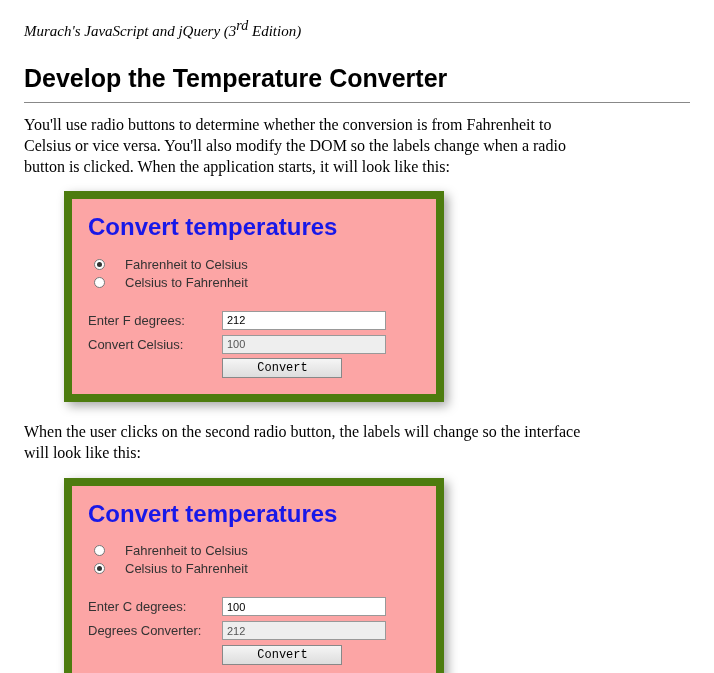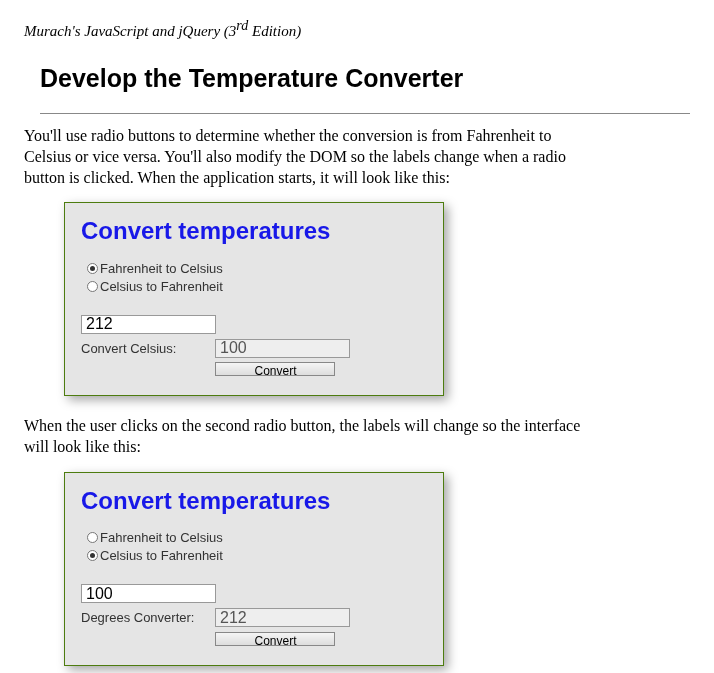--- a/index.html
+++ b/index.html
@@ -17,34 +17,34 @@
       font-size: 15px;
       margin-bottom: 24px;
     }
     .book-title sup {
       font-size: 14px;
     }
     h1 {
       font-family: Arial, Helvetica, sans-serif;
       font-weight: bold;
       font-size: 25px;
-      margin: 0 0 2px 16px;
-      padding-bottom: 20px;
+      margin: 0 0 2px 0;
+      padding-bottom: 9px;
       border-bottom: 1px solid #888;
     }
     .intro, .mid-text {
       margin: 12px 0 14px 0;
       line-height: 1.3;
       max-width: 560px;
     }
     .mock {
       margin-left: 40px;
       width: 380px;
-      border: 1px solid #4d7c0f;
-      background: #e5e5e5;
+      border: 8px solid #4d7c0f;
+      background: #fca5a5;
       padding: 10px 16px 16px 16px;
       box-shadow: 4px 4px 10px rgba(0,0,0,0.35);
       font-family: Arial, Helvetica, sans-serif;
       margin-bottom: 20px;
     }
     .mock-title {
       color: #1818e8;
       font-size: 24px;
       font-weight: bold;
       margin: 4px 0 14px 0;
@@ -52,21 +52,21 @@
     .radio-group {
       margin-left: 6px;
       font-size: 13px;
       color: #333;
       margin-bottom: 18px;
     }
     .radio-row {
       display: flex;
       align-items: center;
       height: 18px;
-      gap: 2px;
+      gap: 20px;
     }
     .radio-outer {
       width: 11px;
       height: 11px;
       border: 1px solid #777;
       border-radius: 50%;
       display: inline-flex;
       align-items: center;
       justify-content: center;
       background: #fff;
@@ -82,41 +82,41 @@
       align-items: center;
       font-size: 13px;
       color: #333;
       margin-bottom: 2px;
       height: 22px;
     }
     .field-label {
       width: 134px;
     }
     .text-input {
-      width: 135px;
+      width: 164px;
       height: 19px;
       font-family: Arial, sans-serif;
-      font-size: 16px;
+      font-size: 11px;
       padding: 1px 4px;
       border: 1px solid #999;
       background: #fff;
     }
     .text-input.ro {
       background: #eee;
       color: #555;
     }
     .btn-row {
       margin-top: 2px;
       padding-left: 134px;
     }
     .convert-btn {
       width: 120px;
-      height: 14px;
+      height: 20px;
       font-size: 12px;
-      font-family: Liberation Sans, sans-serif;
+      font-family: Liberation Mono, monospace;
       border: 1px solid #888;
       background: linear-gradient(#f5f5f5, #ddd);
       cursor: pointer;
       padding-left: 7px;
     }
   </style>
 </head>
 <body>
 
 <div class="book-title">Murach's JavaScript and jQuery (3<sup>rd</sup> Edition)</div>
@@ -133,20 +133,21 @@
           <span class="radio-inner"></span>
         </span>
       <span>Fahrenheit to Celsius</span>
     </div>
     <div class="radio-row">
       <span class="radio-outer"></span>
       <span>Celsius to Fahrenheit</span>
     </div>
   </div>
   <div class="field-row">
+    <span class="field-label">Enter F degrees:</span>
     <input class="text-input" value="212" style="">
   </div>
   <div class="field-row">
     <span class="field-label">Convert Celsius:</span>
     <input class="text-input ro" readonly="" value="100" style="">
   </div>
   <div class="btn-row">
     <button class="convert-btn">Convert</button>
   </div>
 </div>
@@ -161,20 +162,21 @@
       <span>Fahrenheit to Celsius</span>
     </div>
     <div class="radio-row">
       <span class="radio-outer">
           <span class="radio-inner"></span>
         </span>
       <span>Celsius to Fahrenheit</span>
     </div>
   </div>
   <div class="field-row">
+    <span class="field-label">Enter C degrees:</span>
     <input class="text-input" value="100" style="">
   </div>
   <div class="field-row">
     <span class="field-label">Degrees Converter:</span>
     <input class="text-input ro" readonly="" value="212" style="">
   </div>
   <div class="btn-row">
     <button class="convert-btn">Convert</button>
   </div>
 </div>

